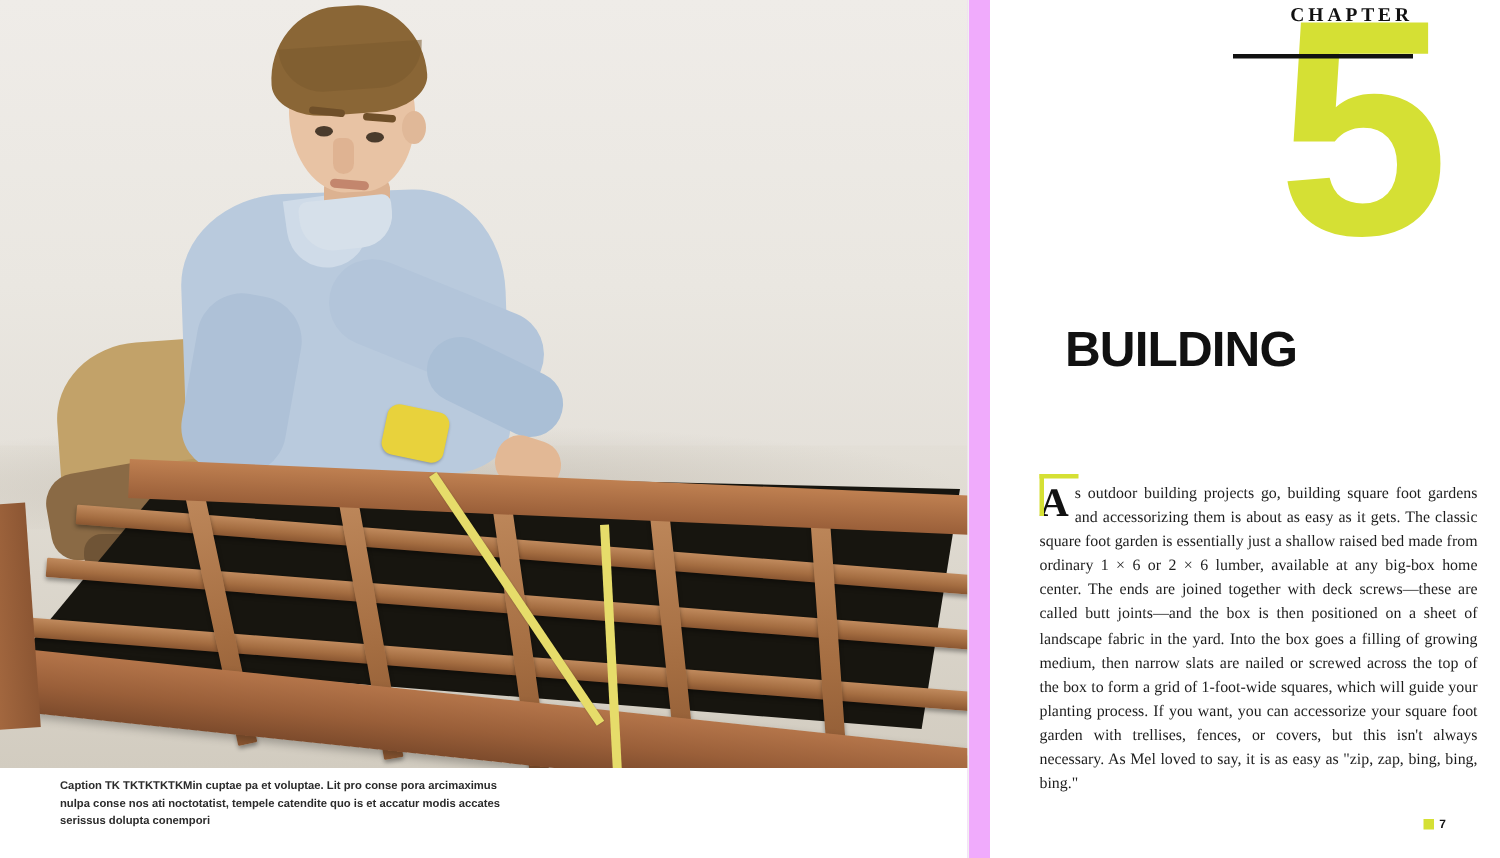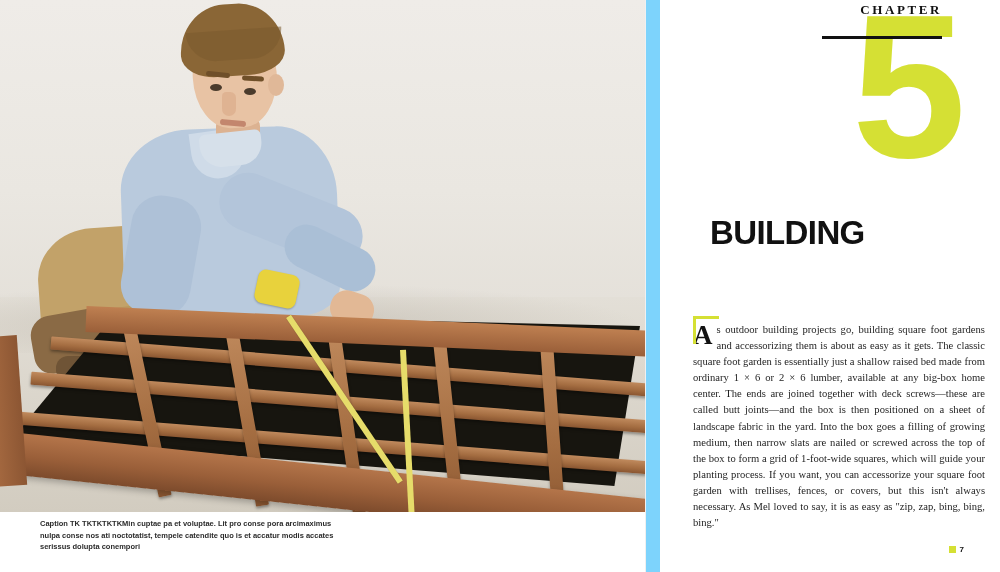--- a/index.html
+++ b/index.html
@@ -13,21 +13,21 @@
     position: relative;
     width: 1000px; height: 572px;
     background: #ffffff;
     display: flex;
   }
 
   
   .page-left {
     position: relative;
     width: 660px; height: 572px;
-    background: #7dd3fc;
+    background: #f0abfc;
     overflow: hidden;
   }
   .photo {
     position: absolute;
     left: 0; top: 0;
     width: 645px; height: 512px;
     overflow: hidden;
     background: #efece7;
   }
   

